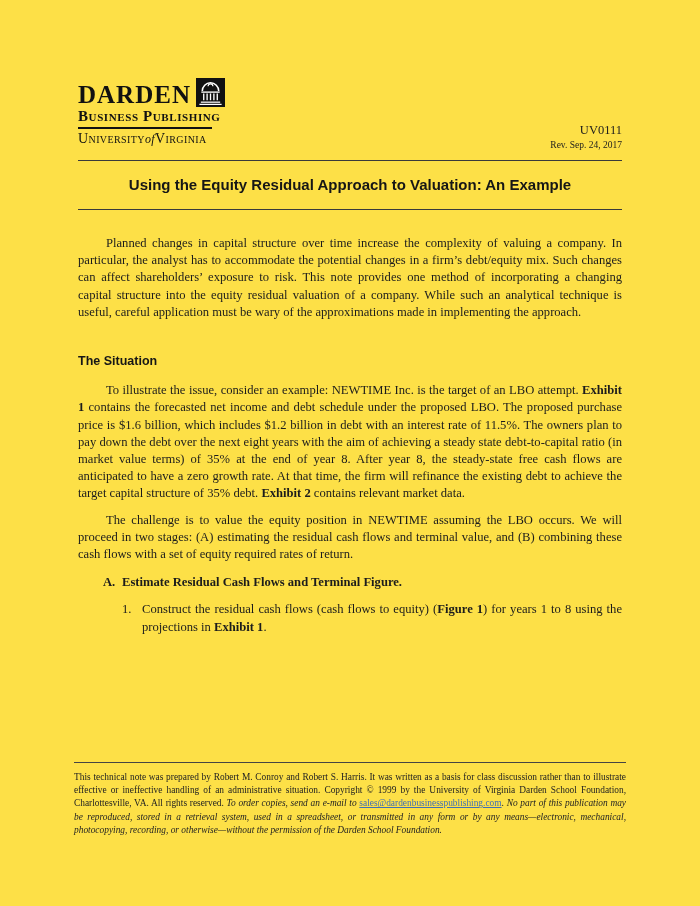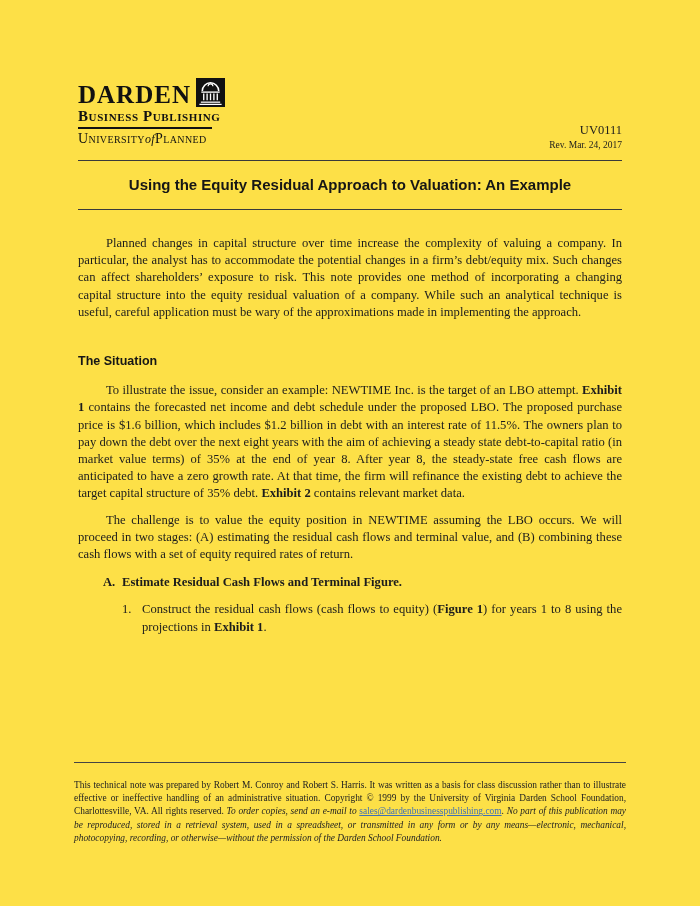--- a/index.html
+++ b/index.html
@@ -97,21 +97,21 @@
   .b { font-weight: bold; }
   .i { font-style: italic; }
 
   
   .footer {
     position: absolute;
     left: 74px;
     right: 74px;
     top: 762px;
     border-top: 1px solid #444;
-    padding-top: 16px;
+    padding-top: 8px;
   }
   .footer-text {
     font-size: 9.4px;
     line-height: 13.2px;
     text-align: justify;
     color: #222;
   }
   .footer-text a.link {
     color: #4070b5;
     text-decoration: underline;
@@ -140,26 +140,26 @@
               <line x1="18.5" y1="16" x2="18.5" y2="23" stroke="#fff" stroke-width="1.4"></line>
               <line x1="22" y1="16" x2="22" y2="23" stroke="#fff" stroke-width="1.4"></line>
               <line x1="5" y1="25" x2="25" y2="25" stroke="#fff" stroke-width="1.3"></line>
               <line x1="3.5" y1="27.3" x2="26.5" y2="27.3" stroke="#fff" stroke-width="1.3"></line>
             </svg>
           </span>
         </div>
         <div class="logo-tagline">Business Publishing</div>
         <div class="logo-divider"></div>
         <div class="logo-university">
-          <span>University</span><span class="of">of</span><span>Planned</span>
+          <span>University</span><span class="of">of</span><span>Virginia</span>
         </div>
       </div>
       <div class="doc-meta">
         <div class="doc-id">UV0111</div>
-        <div class="doc-rev">Rev. Mar. 24, 2017</div>
+        <div class="doc-rev">Rev. Sep. 24, 2017</div>
       </div>
     </div>
 
     <div class="title-block">
       <hr class="rule">
       <div class="page-title">Using the Equity Residual Approach to Valuation: An Example</div>
       <hr class="rule">
     </div>
 
     <div class="body-text">

